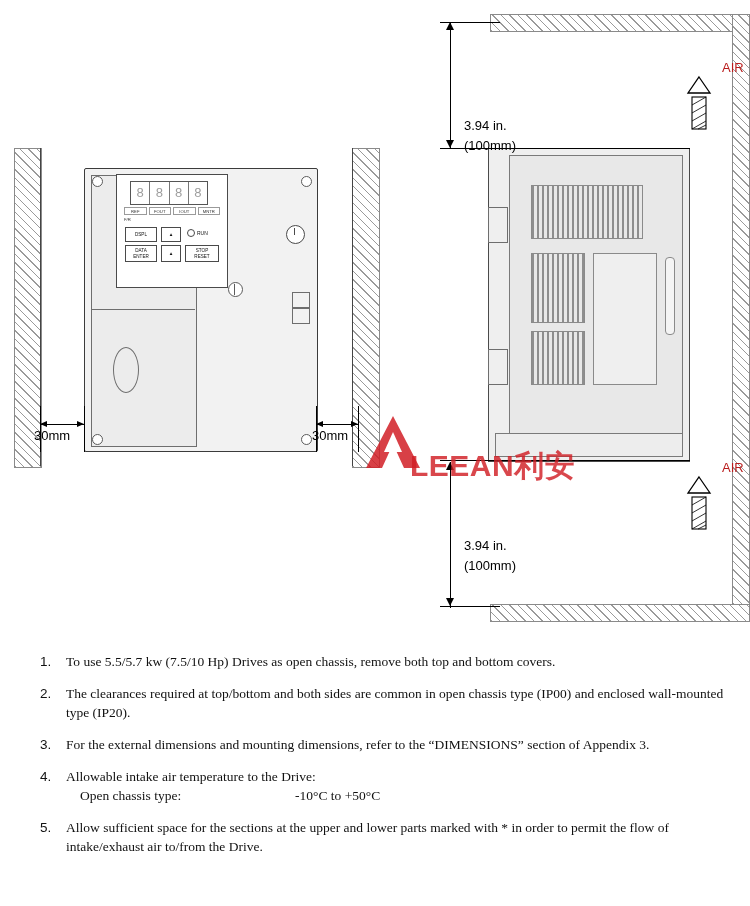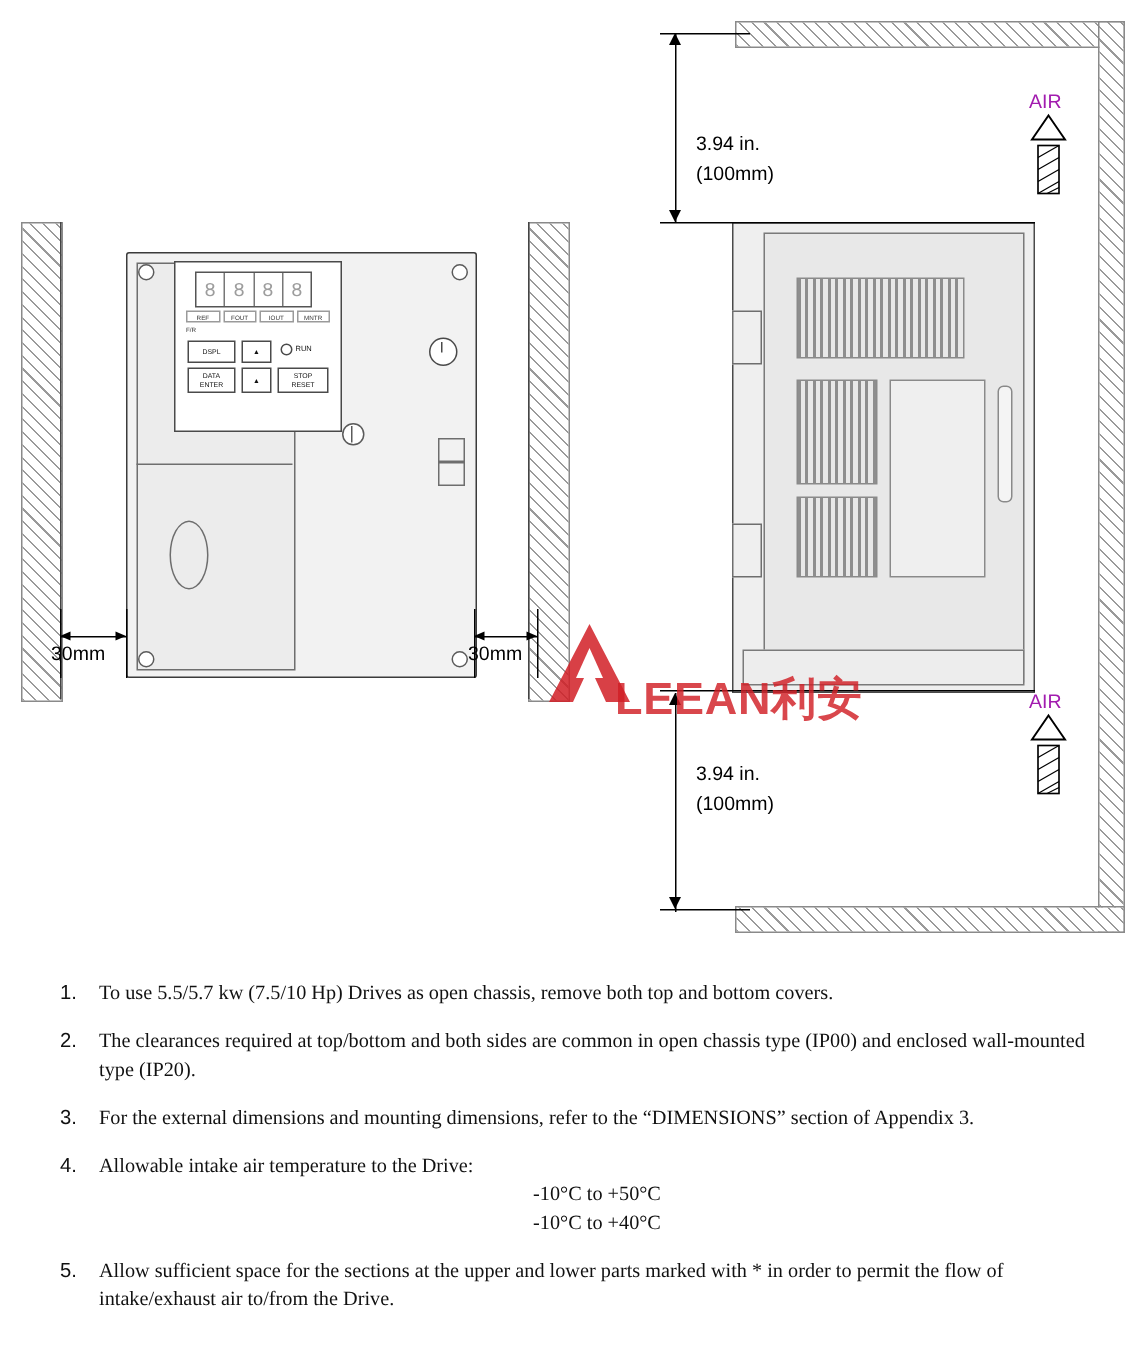--- a/index.html
+++ b/index.html
@@ -16,20 +16,21 @@
     overflow: hidden;
   }
 
   
   .abs { position: absolute; }
   .dim-label {
     font-size: 13px;
     line-height: 16px;
     color: #000;
     white-space: pre-line;
+    margin-top: 30px;
   }
 
   
   #left-diagram {
     left: 0px; top: 0px; width: 420px; height: 640px;
   }
 
   
   .wall {
     position: absolute;
@@ -216,21 +217,21 @@
   }
   #drive-side .nub-a { top: 58px;  height: 34px; }
   #drive-side .nub-b { top: 200px; height: 34px; }
   #drive-side .base {
     position: absolute; left: 6px; bottom: 4px; width: 186px; height: 22px;
     border: 1px solid #7a7a7a; background: #ededed;
   }
 
   
   .air-group { position: absolute; }
-  .air-label { font-size: 13px; color: #a21caf; }
+  .air-label { font-size: 13px; color: #b91c1c; margin-left: 36px; }
   .air-arrow-svg { display: block; }
 
   
   #watermark {
     position: absolute; left: 358px; top: 410px; width: 220px; height: 90px;
     pointer-events: none;
   }
   #watermark .wm-text {
     position: absolute; left: 52px; top: 36px;
     font-size: 30px; font-weight: bold; color: #d11f26; opacity: .82;
@@ -240,21 +241,21 @@
   
   #notes {
     position: absolute; left: 40px; top: 652px; width: 690px;
     font-size: 13.5px; line-height: 19px; color: #111;
   }
   .note { display: flex; margin-bottom: 13px; }
   .note .num { width: 26px; flex: none; }
   .note .body { flex: 1; font-family: Liberation Serif, serif; }
   .sub-row { display: flex; }
   .sub-row .k { width: 215px; flex: none; padding-left: 14px; }
-  .sub-row .v { flex: 1; text-align: center; }
+  .sub-row .v { flex: 1; }
 </style>
 </head>
 <body>
 
 <div class="abs" id="left-diagram">
 
   <div class="wall wall-left"></div>
   <div class="wall wall-right"></div>
 
   <div class="vline" style="left:40px;  top:148px; height:318px;"></div>
@@ -401,24 +402,24 @@
   <div class="note">
     <div class="num">3.</div>
     <div class="body">For the external dimensions and mounting dimensions, refer to the “DIMENSIONS” section of Appendix 3.</div>
   </div>
 
   <div class="note">
     <div class="num">4.</div>
     <div class="body">
       <div>Allowable intake air temperature to the Drive:</div>
       <div class="sub-row">
+        <div class="k">Open chassis type:</div>
         <div class="v">-10°C to +50°C</div>
       </div>
       <div class="sub-row">
-        <div class="v">-10°C to +40°C</div>
       </div>
     </div>
   </div>
 
   <div class="note">
     <div class="num">5.</div>
     <div class="body">Allow sufficient space for the sections at the upper and lower parts marked with * in order to permit the flow of intake/exhaust air to/from the Drive.</div>
   </div>
 
 </div>

